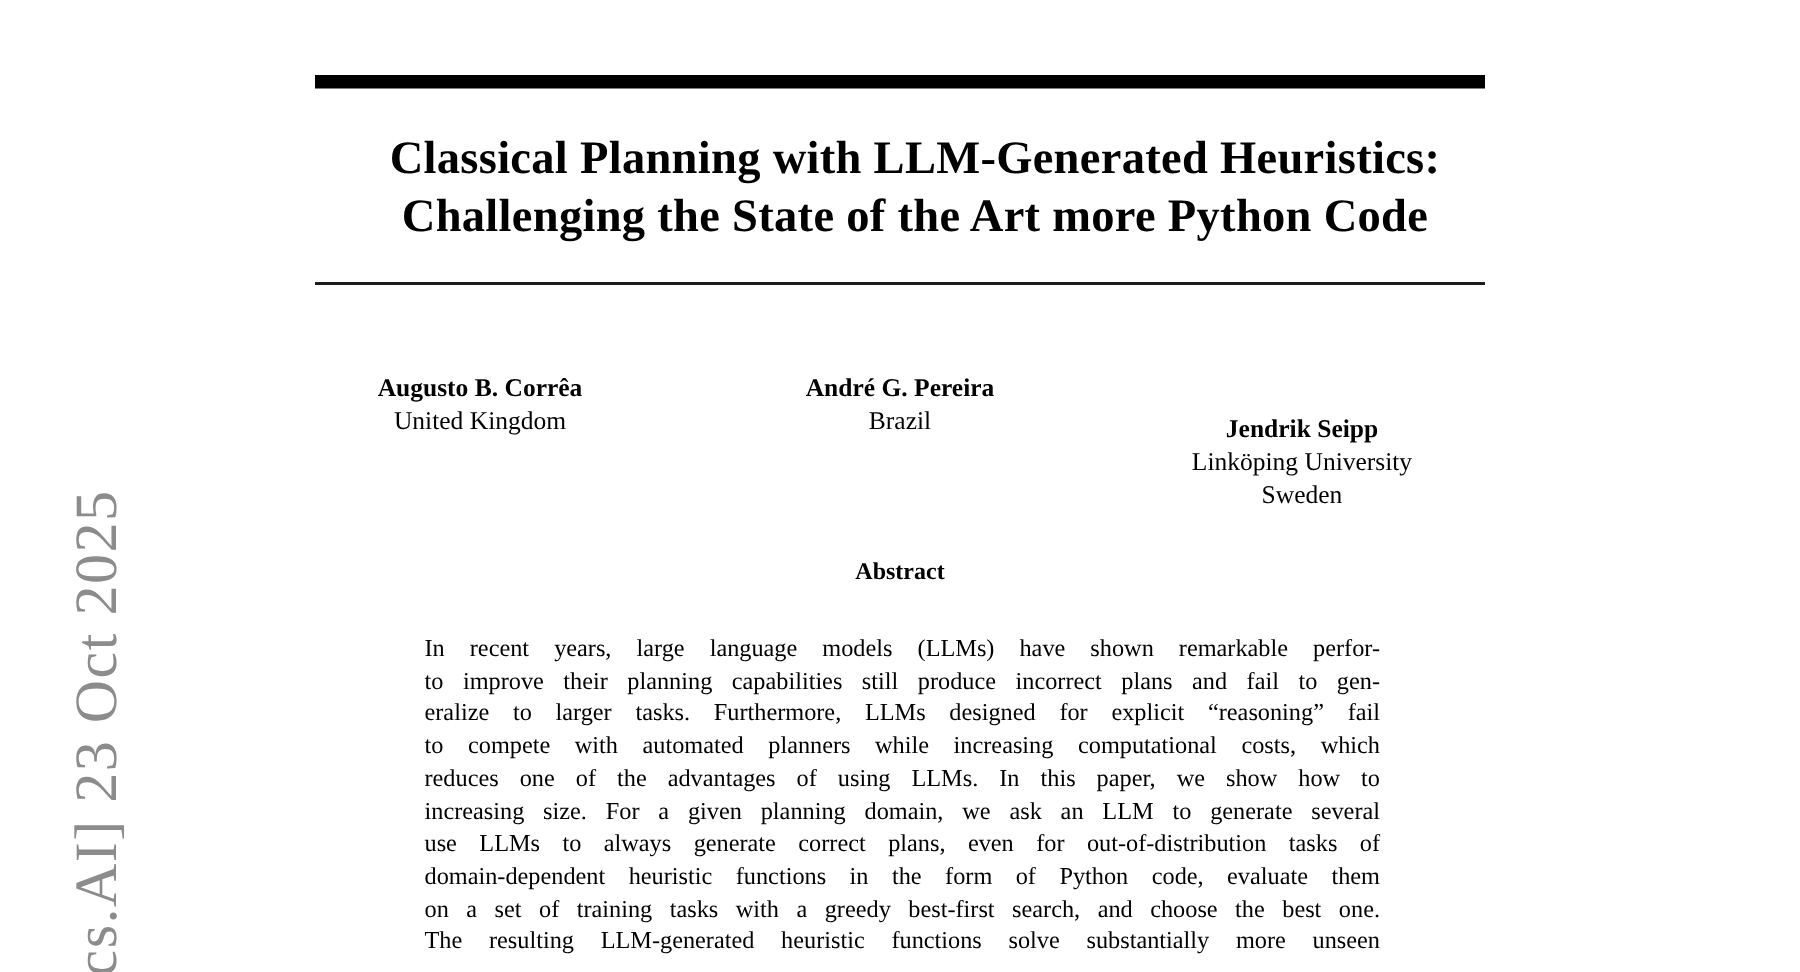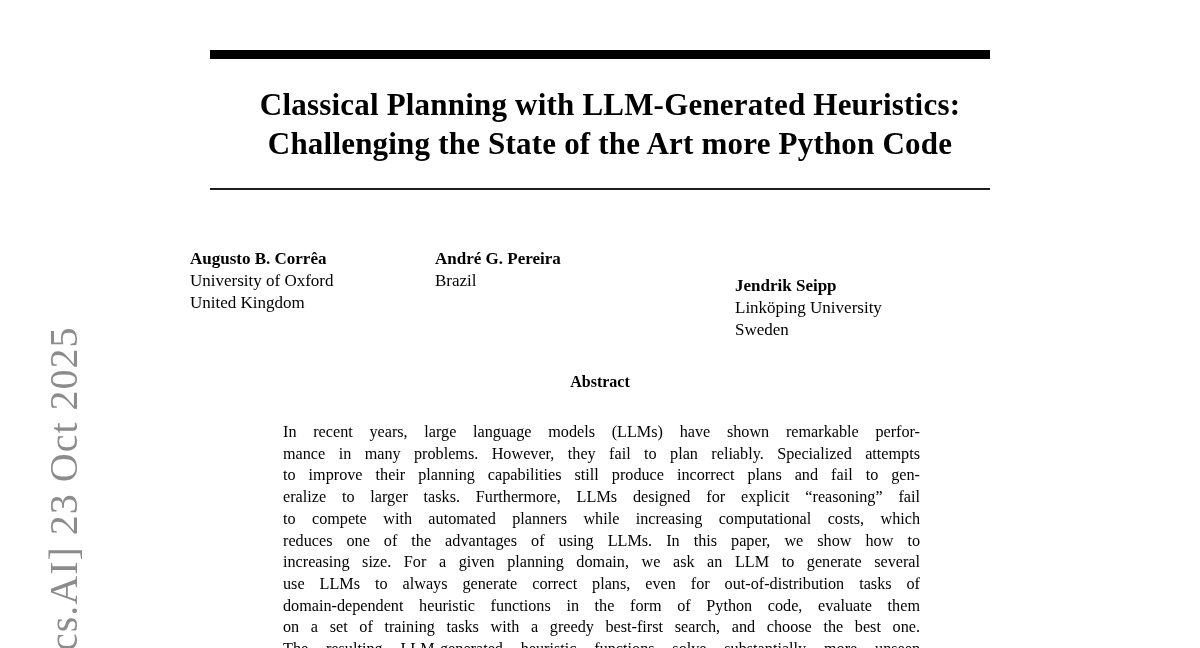--- a/index.html
+++ b/index.html
@@ -31,20 +31,21 @@
   }
   .rule-thin {
     position: absolute;
     left: 210px; top: 188px;
     width: 780px; height: 2px;
     background: #1c1c1c;
   }
   .author-col {
     position: absolute;
     top: 248px;
+    text-align: center;
     font-size: 17px;
     line-height: 22px;
   }
   .author-col .name { font-weight: bold; }
   .col-1 { left: 190px; width: 260px; }
   .col-2 { left: 435px; width: 330px; }
   .col-3 { left: 735px; width: 266px; margin-top: 27px; }
   .abstract-heading {
     position: absolute;
     left: 210px; top: 369px;
@@ -89,40 +90,38 @@
 
   <div class="title-block">
     <div>Classical Planning with LLM-Generated Heuristics:</div>
     <div>Challenging the State of the Art more Python Code</div>
   </div>
 
   <div class="rule-thin"></div>
 
   <div class="author-col col-1">
     <div class="name">Augusto B. Corrêa</div>
-    <div>University of Oxford</div>
     <div>United Kingdom</div>
   </div>
 
   <div class="author-col col-2">
     <div class="name">André G. Pereira</div>
     <div>Brazil</div>
   </div>
 
   <div class="author-col col-3">
     <div class="name">Jendrik Seipp</div>
     <div>Linköping University</div>
     <div>Sweden</div>
   </div>
 
   <div class="abstract-heading">Abstract</div>
 
   <div class="abstract-body">
     <div class="abs-line">In recent years, large language models (LLMs) have shown remarkable perfor-</div>
-    <div class="abs-line">mance in many problems. However, they fail to plan reliably. Specialized attempts</div>
     <div class="abs-line">to improve their planning capabilities still produce incorrect plans and fail to gen-</div>
     <div class="abs-line">eralize to larger tasks. Furthermore, LLMs designed for explicit “reasoning” fail</div>
     <div class="abs-line">to compete with automated planners while increasing computational costs, which</div>
     <div class="abs-line">reduces one of the advantages of using LLMs. In this paper, we show how to</div>
     <div class="abs-line">increasing size. For a given planning domain, we ask an LLM to generate several</div>
     <div class="abs-line">use LLMs to always generate correct plans, even for out-of-distribution tasks of</div>
     <div class="abs-line">domain-dependent heuristic functions in the form of Python code, evaluate them</div>
     <div class="abs-line">on a set of training tasks with a greedy best-first search, and choose the best one.</div>
     <div class="abs-line">The resulting LLM-generated heuristic functions solve substantially more unseen</div>
   </div>

